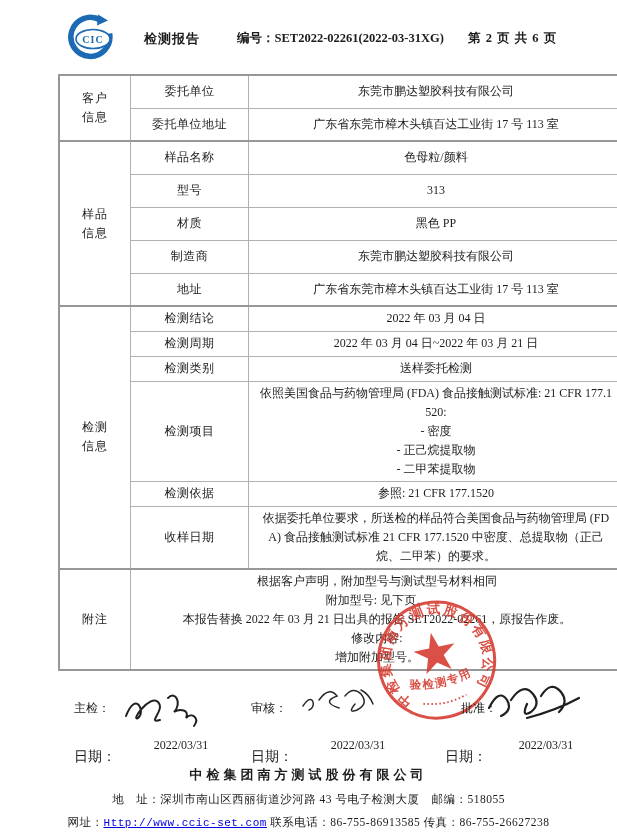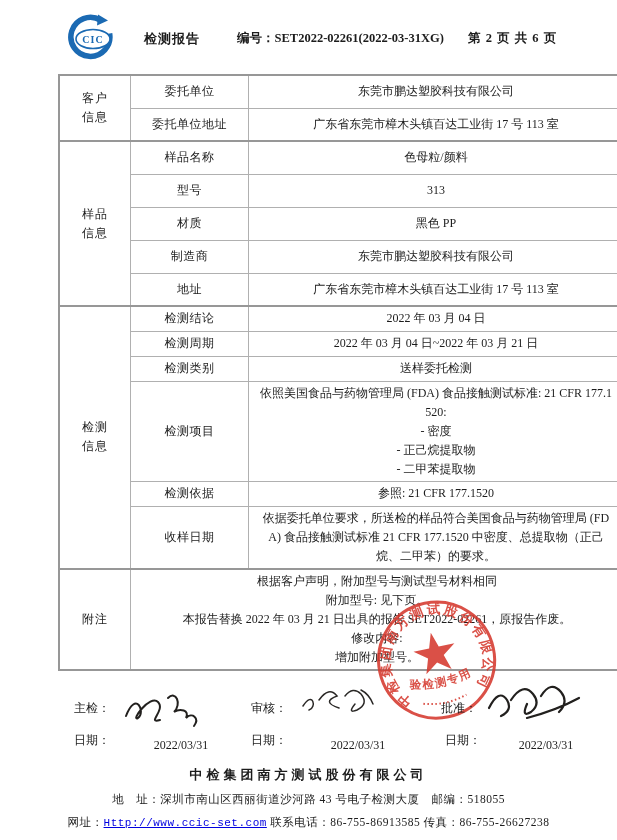--- a/index.html
+++ b/index.html
@@ -20,21 +20,21 @@
   td.lbl{width:97px;letter-spacing:0.5px;margin-left:36px;}
   td.val{width:354px;white-space:pre-line;}
   td.just{text-align:justify;}
   tr.h33{height:33px;} tr.h25{height:25px;} tr.h96{height:96px;} tr.h60{height:60px;}
   
   .signs{position:absolute;left:58px;top:688px;width:501px;}
   .sign-grid{display:grid;grid-template-columns:177px 170px 154px;}
   .sig-col{position:relative;height:64px;}
   .sig-label{position:absolute;left:16px;top:12px;font-size:12px;}
   .sig-ink{position:absolute;}
-  .date-label{position:absolute;left:16px;top:44px;font-size:12px;}
+  .date-label{position:absolute;left:16px;top:60px;font-size:14px;}
   .date-val{position:absolute;left:78px;top:50px;font-size:12px;width:90px;text-align:center;font-family:Liberation Serif, serif;}
   
   .stamp{position:absolute;left:371px;top:596px;width:132px;height:132px;
          transform:rotate(-12deg);opacity:0.88;pointer-events:none;}
   
   .foot{position:absolute;left:0;top:766px;width:617px;text-align:center;}
   .foot-company{font-size:13px;font-weight:bold;letter-spacing:4px;}
   .foot-line{font-size:11.5px;margin-top:8px;letter-spacing:0.5px;}
   .foot-link{color:#0000e0;text-decoration:underline;font-family:"Liberation Mono","DejaVu Sans Mono",monospace;font-size:11px;}
 </style>
@@ -162,21 +162,21 @@
       </div>
       <div class="sig-col">
         <span class="sig-label">审核：</span>
         <svg class="sig-ink" style="left:56px;top:-8px;" width="96" height="44" viewBox="0 0 96 44">
           <path d="M12,26 C22,10 26,28 18,30 M28,20 q10,-14 18,-4 q-16,6 2,12 M54,16 q8,-10 16,-2 q8,10 -4,16 q-10,4 -2,-6 M70,10 q8,4 12,14" fill="none" stroke="#2a2826" stroke-width="1.5" stroke-linecap="round"></path>
         </svg>
         <span class="date-label">日期：</span>
         <span class="date-val">2022/03/31</span>
       </div>
       <div class="sig-col">
-        <span class="sig-label" style="left:36px;">批准：</span>
+        <span class="sig-label" style="left:56px;">批准：</span>
         <svg class="sig-ink" style="left:78px;top:-12px;" width="104" height="52" viewBox="0 0 104 52">
           <path d="M6,32 q10,-20 18,-8 q6,10 -6,16 M28,24 q12,-18 22,-6 q8,10 -2,18 q-10,6 -4,-8 M58,20 q10,-16 20,-4 q8,10 -2,20 M44,42 q30,-8 52,-20" fill="none" stroke="#22201e" stroke-width="2.2" stroke-linecap="round"></path>
         </svg>
         <span class="date-label" style="left:40px;">日期：</span>
         <span class="date-val" style="left:96px;">2022/03/31</span>
       </div>
     </div>
   </div>
 
   <div class="foot">

